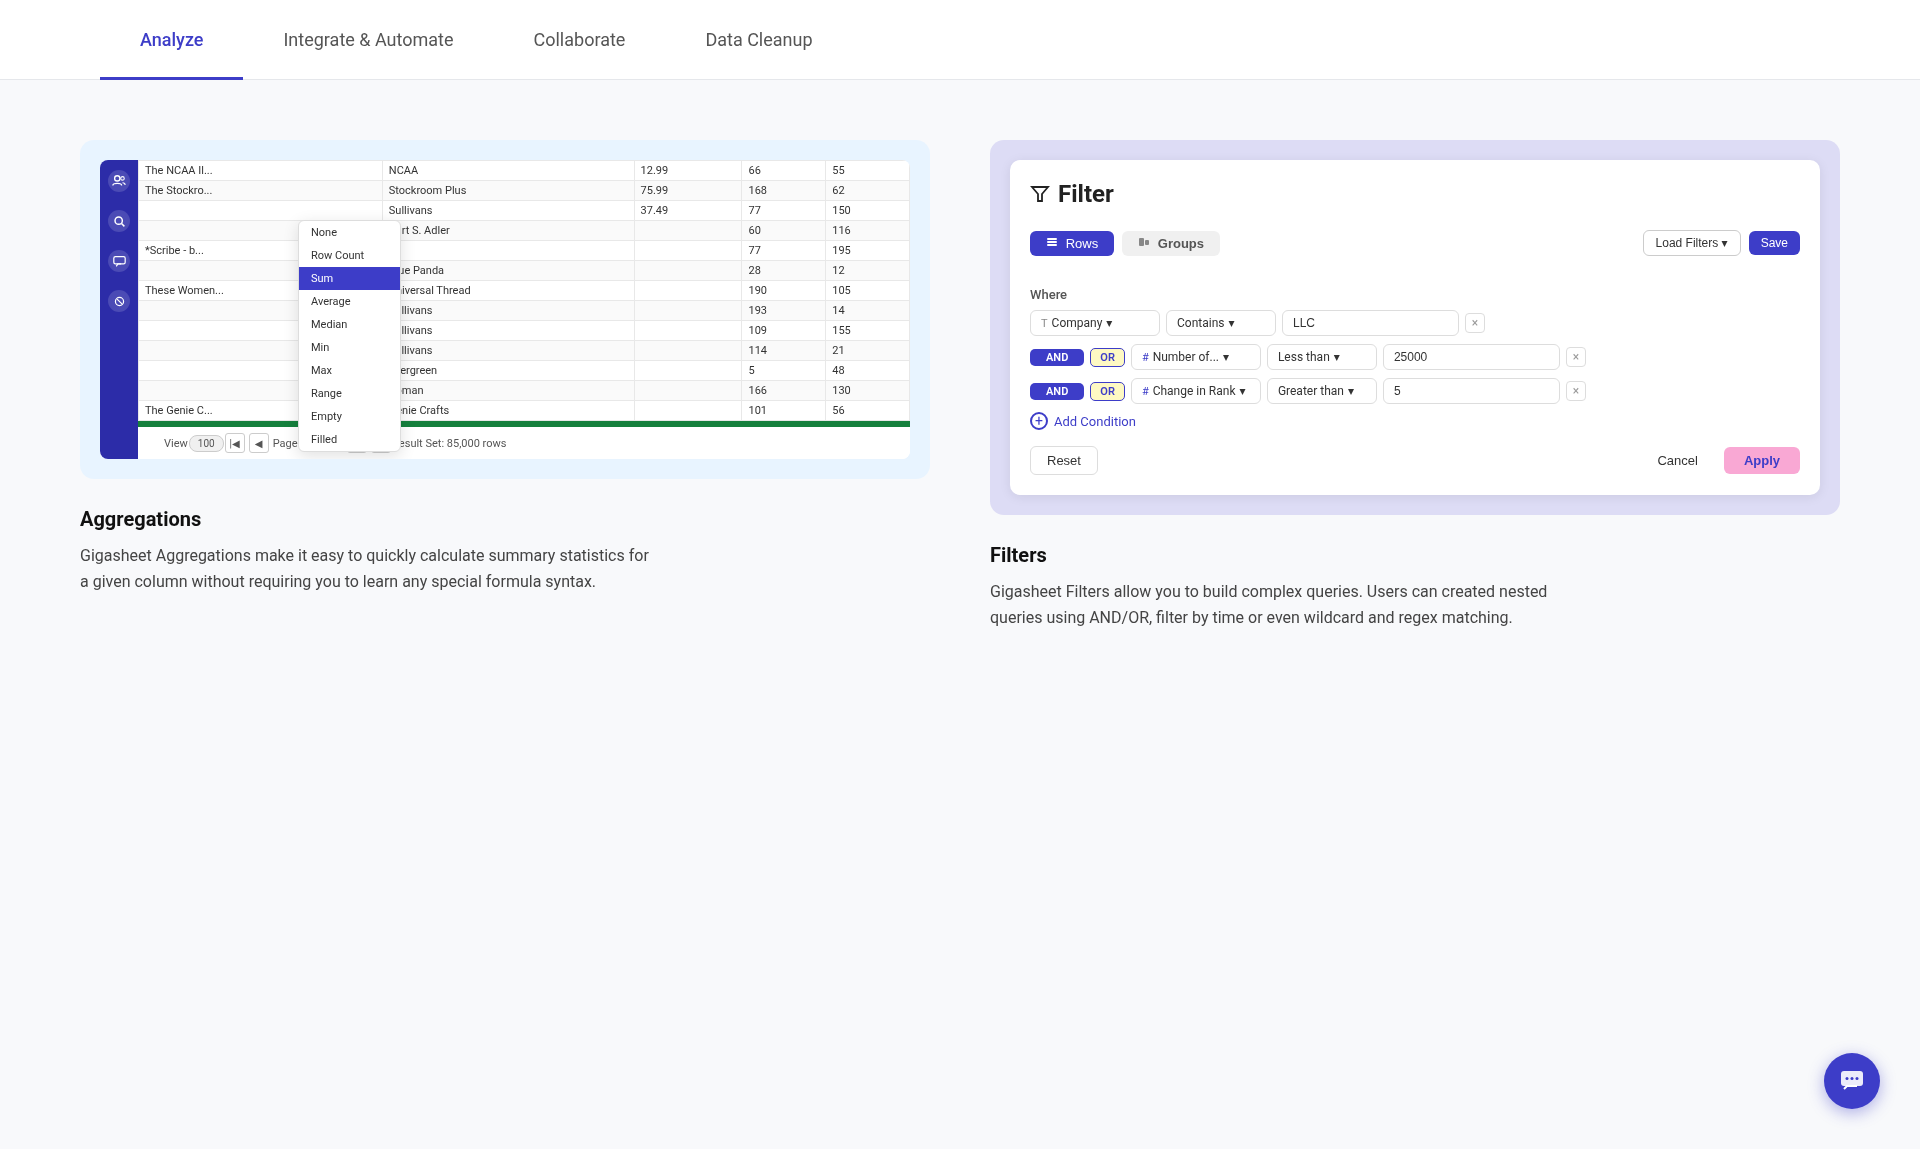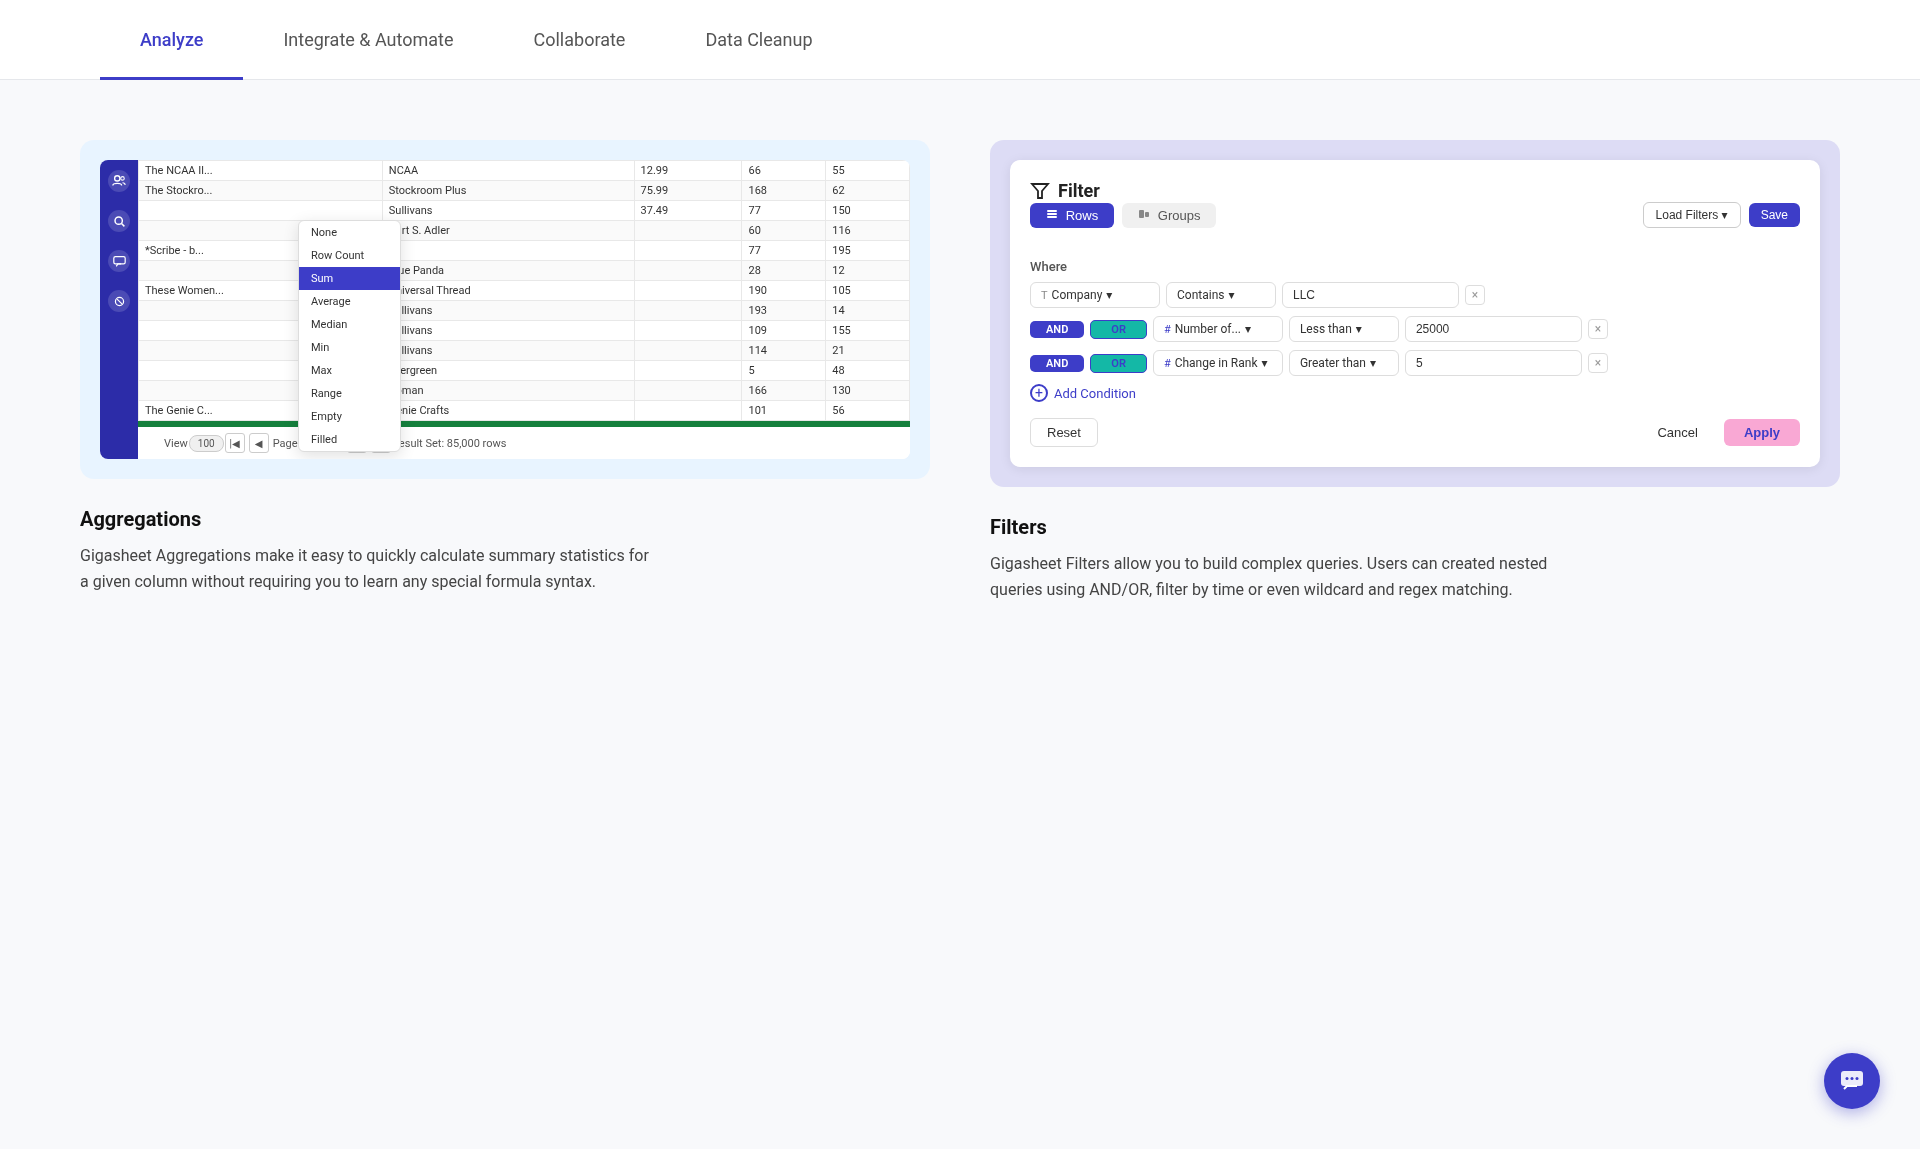--- a/index.html
+++ b/index.html
@@ -140,43 +140,43 @@
       padding: 20px;
       border-radius: 14px;
     }
     .filter-inner {
       background: #fff;
       border-radius: 10px;
       padding: 20px;
       box-shadow: 0 2px 12px rgba(0,0,0,0.08);
     }
     .filter-title {
-      font-size: 18px;
+      font-size: 24px;
       font-weight: 700;
       color: #222;
       display: flex;
       align-items: center;
       gap: 8px;
-      margin-bottom: 1px;
+      margin-bottom: 22px;
     }
     .filter-tabs {
       display: flex;
       gap: 8px;
       margin-bottom: 31px;
       align-items: center;
     }
     .filter-tab {
       padding: 5px 16px;
       border-radius: 6px;
       font-size: 13px;
       cursor: pointer;
       border: none;
     }
     .filter-tab.active { background: #3d3dc8; color: #fff; }
-    .filter-tab.inactive { background: #f0f0f0; color: #555; }
+    .filter-tab.inactive { background: #f0f0f0; color: #555; font-weight: bold; }
     .filter-load-btn {
       margin-left: auto;
       padding: 5px 12px;
       border: 1px solid #ccc;
       border-radius: 6px;
       font-size: 12px;
       background: #fff;
       cursor: pointer;
       color: #333;
     }
@@ -195,21 +195,21 @@
       margin-bottom: 8px;
       font-weight: 500;
     }
     .filter-row {
       display: flex;
       align-items: center;
       gap: 6px;
       margin-bottom: 8px;
     }
     .badge-and { background: #3d3dc8; color: #fff; border-radius: 5px; padding: 2px 16px; font-size: 11px; font-weight: 600; }
-    .badge-or { background: #14b8a6; color: #3d3dc8; border: 1px solid #3d3dc8; border-radius: 5px; padding: 2px 20px; font-size: 11px; font-weight: 600; }
+    .badge-or { background: #fef9c3; color: #3d3dc8; border: 1px solid #3d3dc8; border-radius: 5px; padding: 2px 9px; font-size: 11px; font-weight: 600; }
     .filter-select {
       border: 1px solid #ddd;
       border-radius: 6px;
       padding: 5px 10px;
       font-size: 12px;
       color: #333;
       background: #fff;
       cursor: pointer;
       display: flex;
       align-items: center;

